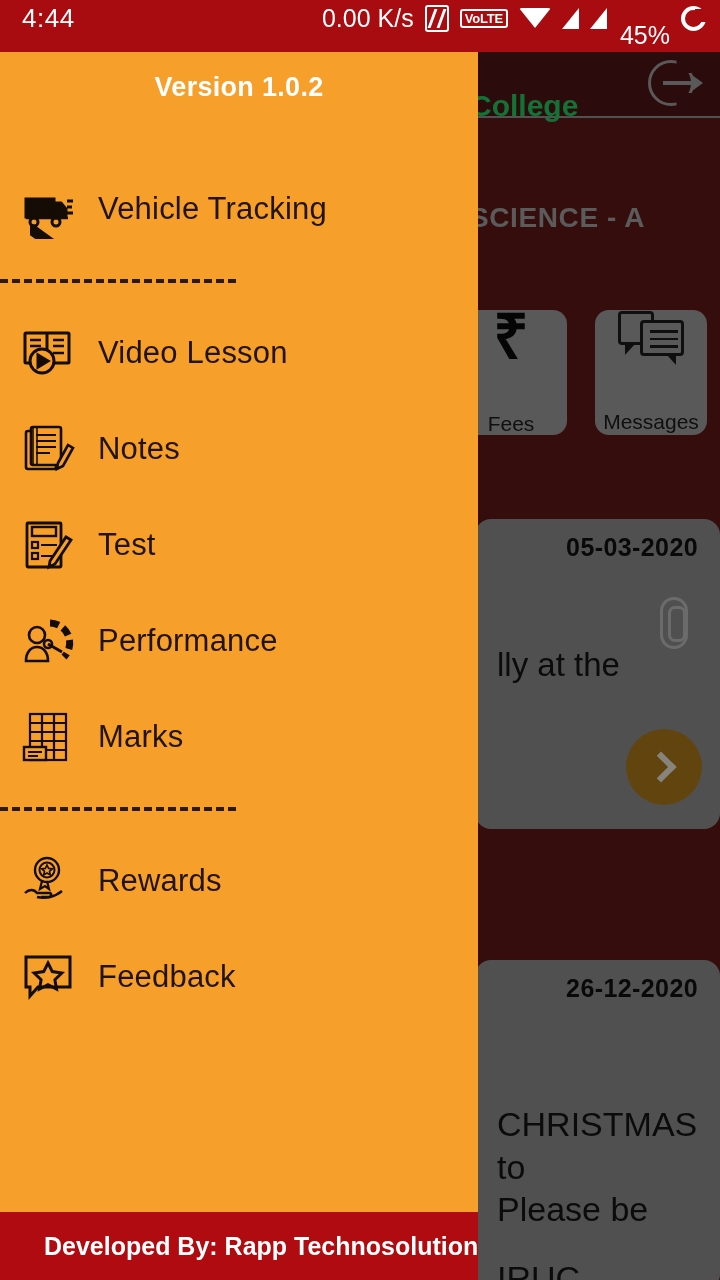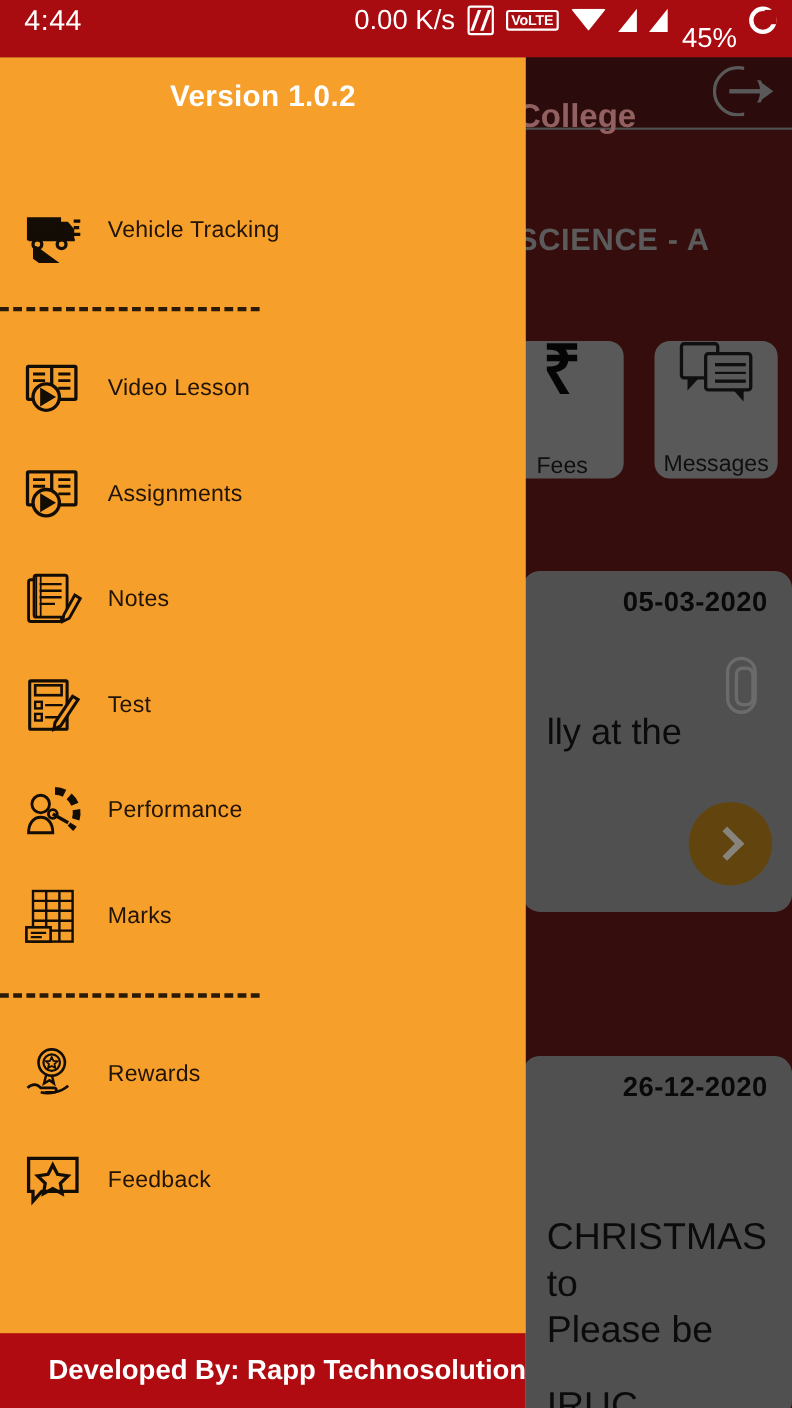--- a/index.html
+++ b/index.html
@@ -55,21 +55,21 @@
   #background {
     position:absolute; top:52px; left:0; width:720px; height:1228px;
     background:#5c1716; z-index:5;
   }
   #app-bar{
     position:absolute; top:0; left:0; width:720px; height:66px;
     background:#4a1413; display:flex; align-items:center;
     padding:0 18px 0 470px; border-bottom:2px solid #8c8c8c;
   }
   #app-bar-title{
-    color:#fca5a5; font-size:30px; font-weight:700; white-space:nowrap;margin-top:44px;
+    color:#22c55e; font-size:30px; font-weight:700; white-space:nowrap;margin-top:44px;
   }
   #logout-icon{
     margin-left:auto; width:56px; height:56px; position:relative;
   }
   #logout-icon .ring{
     position:absolute; left:2px; top:4px; width:46px; height:46px;
     border-radius:50%; border:3.5px solid #9a9a9a;
     clip-path:polygon(0 0,62% 0,62% 28%,100% 28%,100% 72%,62% 72%,62% 100%,0 100%);
   }
   #logout-icon .bar{
@@ -173,21 +173,21 @@
     margin-left:2px;
   }
   .menu-item{
     display:flex; align-items:center; height:96px; padding-left:20px;
   }
   .menu-icon{
     width:56px; height:56px; margin-right:22px; flex:0 0 56px;
     position:relative; color:#140d05;
   }
   .menu-label{
-    font-size:21px; color:#211406; letter-spacing:.2px; white-space:nowrap;
+    font-size:31px; color:#211406; letter-spacing:.2px; white-space:nowrap;
   }
   .dashed-sep{
     height:0; border-top:4px dashed #2a1a07; width:236px; margin:22px 0 22px 0;
   }
   #drawer-footer{
     position:absolute; left:0; bottom:0; width:478px; height:68px;
     background:#b00b11; display:flex; align-items:center; z-index:30;
   }
   #drawer-footer span{
     color:#fff; font-size:25px; font-weight:700; padding-left:44px;
@@ -305,32 +305,20 @@
             <rect x="5" y="8" width="44" height="30" rx="1"></rect>
             <path d="M27 8 v30" stroke-width="3"></path>
             <path d="M10 15 h11 M10 21 h11 M33 15 h11 M33 21 h11 M33 28 h11" stroke-width="2.6"></path>
             <circle cx="22" cy="36" r="12" fill="#f79f2b" stroke-width="3"></circle>
             <path d="M18 30 l10 6 l-10 6 z" fill="#140d05" stroke="none"></path>
           </svg>
         </span>
         <span class="menu-label">Video Lesson</span>
       </div>
 
-      <div class="menu-item">
-        <span class="menu-icon">
-          <svg viewBox="0 0 56 56" fill="none" stroke-width="3">
-            <rect x="5" y="8" width="44" height="30" rx="1"></rect>
-            <path d="M27 8 v30" stroke-width="3"></path>
-            <path d="M10 15 h11 M10 21 h11 M33 15 h11 M33 21 h11 M33 28 h11" stroke-width="2.6"></path>
-            <circle cx="22" cy="36" r="12" fill="#f79f2b" stroke-width="3"></circle>
-            <path d="M18 30 l10 6 l-10 6 z" fill="#140d05" stroke="none"></path>
-          </svg>
-        </span>
-        <span class="menu-label">Assignments</span>
-      </div>
 
       <div class="menu-item">
         <span class="menu-icon">
           <svg viewBox="0 0 56 56" fill="none" stroke-width="2.6">
             <rect x="6" y="10" width="30" height="38" rx="2"></rect>
             <rect x="11" y="6" width="30" height="38" rx="2" fill="#f79f2b"></rect>
             <path d="M16 14 h20 M16 20 h20 M16 26 h20 M16 32 h14" stroke-width="2.2"></path>
             <path d="M13 6 v38 M17 6 v38" stroke-width="1.6"></path>
             <path d="M38 42 l10 -18 l5 3 l-10 18 l-6 3 z" fill="#f79f2b" stroke-width="2.6"></path>
           </svg>

